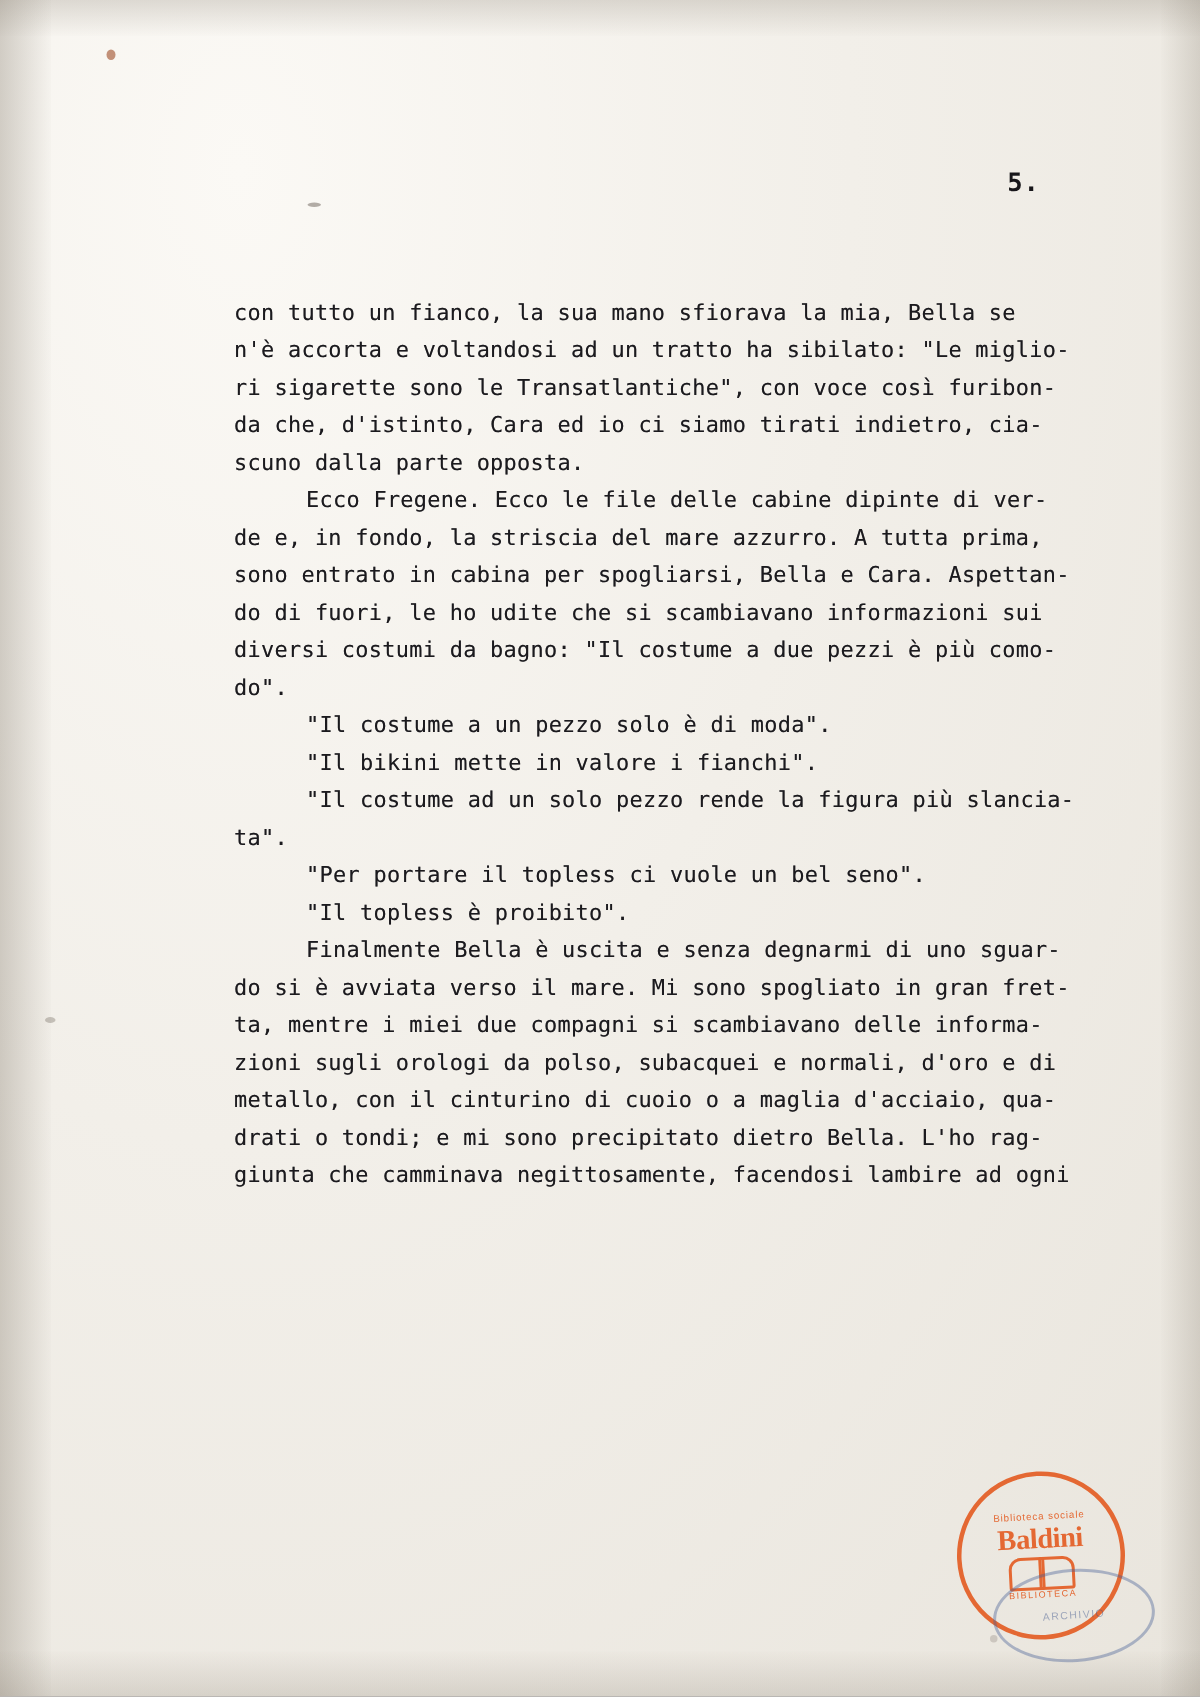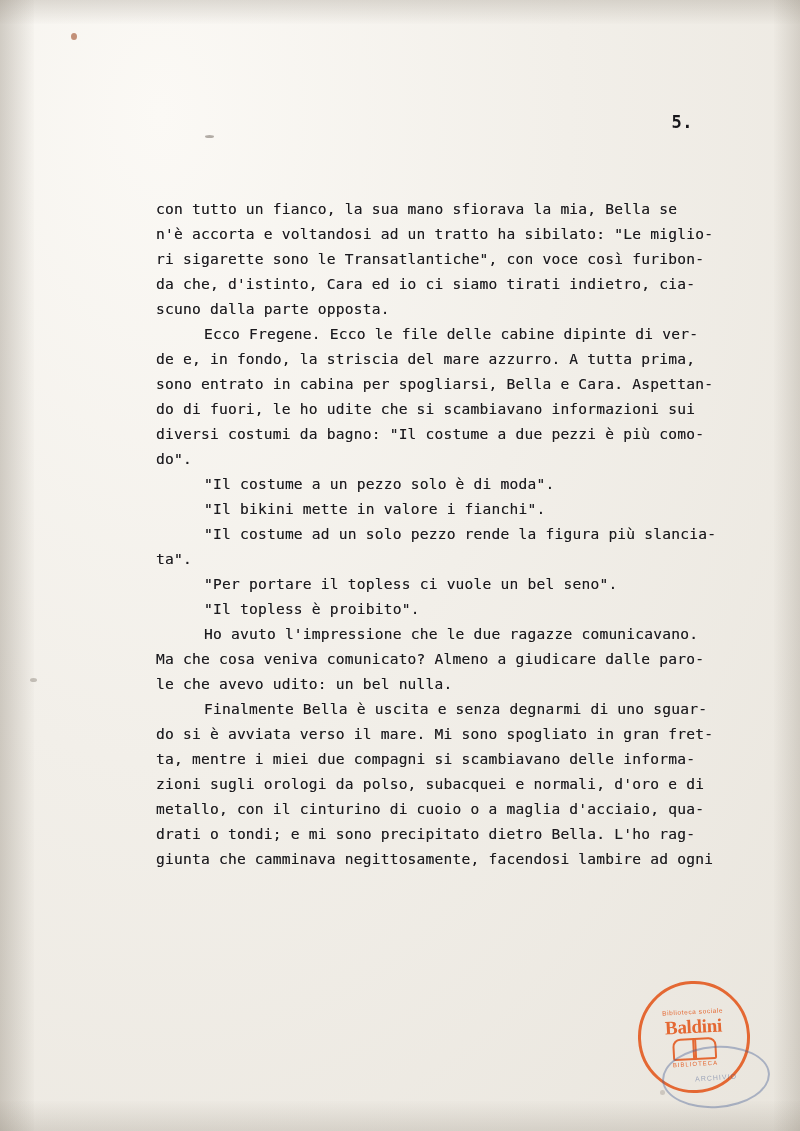--- a/index.html
+++ b/index.html
@@ -177,23 +177,21 @@
   <div class="body-text" id="body-text"><p class="para">con tutto un fianco, la sua mano sfiorava la mia, Bella se
 n'è accorta e voltandosi ad un tratto ha sibilato: "Le miglio-
 ri sigarette sono le Transatlantiche", con voce così furibon-
 da che, d'istinto, Cara ed io ci siamo tirati indietro, cia-
 scuno dalla parte opposta.</p><p class="para"><span class="indent"></span>Ecco Fregene. Ecco le file delle cabine dipinte di ver-
 de e, in fondo, la striscia del mare azzurro. A tutta prima,
 sono entrato in cabina per spogliarsi, Bella e Cara. Aspettan-
 do di fuori, le ho udite che si scambiavano informazioni sui
 diversi costumi da bagno: "Il costume a due pezzi è più como-
 do".</p><p class="para"><span class="indent"></span>"Il costume a un pezzo solo è di moda".</p><p class="para"><span class="indent"></span>"Il bikini mette in valore i fianchi".</p><p class="para"><span class="indent"></span>"Il costume ad un solo pezzo rende la figura più slancia-
-ta".</p><p class="para"><span class="indent"></span>"Per portare il topless ci vuole un bel seno".</p><p class="para"><span class="indent"></span>"Il topless è proibito".</p><p class="para"><span class="indent"></span>Ho avuto l'impressione che le due ragazze comunicavano.
-Ma che cosa veniva comunicato? Almeno a giudicare dalle paro-
-le che avevo udito: un bel nulla.</p><p class="para"><span class="indent"></span>Finalmente Bella è uscita e senza degnarmi di uno sguar-
+ta".</p><p class="para"><span class="indent"></span>"Per portare il topless ci vuole un bel seno".</p><p class="para"><span class="indent"></span>"Il topless è proibito".</p><p class="para"><span class="indent"></span>Finalmente Bella è uscita e senza degnarmi di uno sguar-
 do si è avviata verso il mare. Mi sono spogliato in gran fret-
 ta, mentre i miei due compagni si scambiavano delle informa-
 zioni sugli orologi da polso, subacquei e normali, d'oro e di
 metallo, con il cinturino di cuoio o a maglia d'acciaio, qua-
 drati o tondi; e mi sono precipitato dietro Bella. L'ho rag-
 giunta che camminava negittosamente, facendosi lambire ad ogni</p></div>
 
   <div class="stamp">
     <div class="stamp-top">Biblioteca
 sociale</div>

